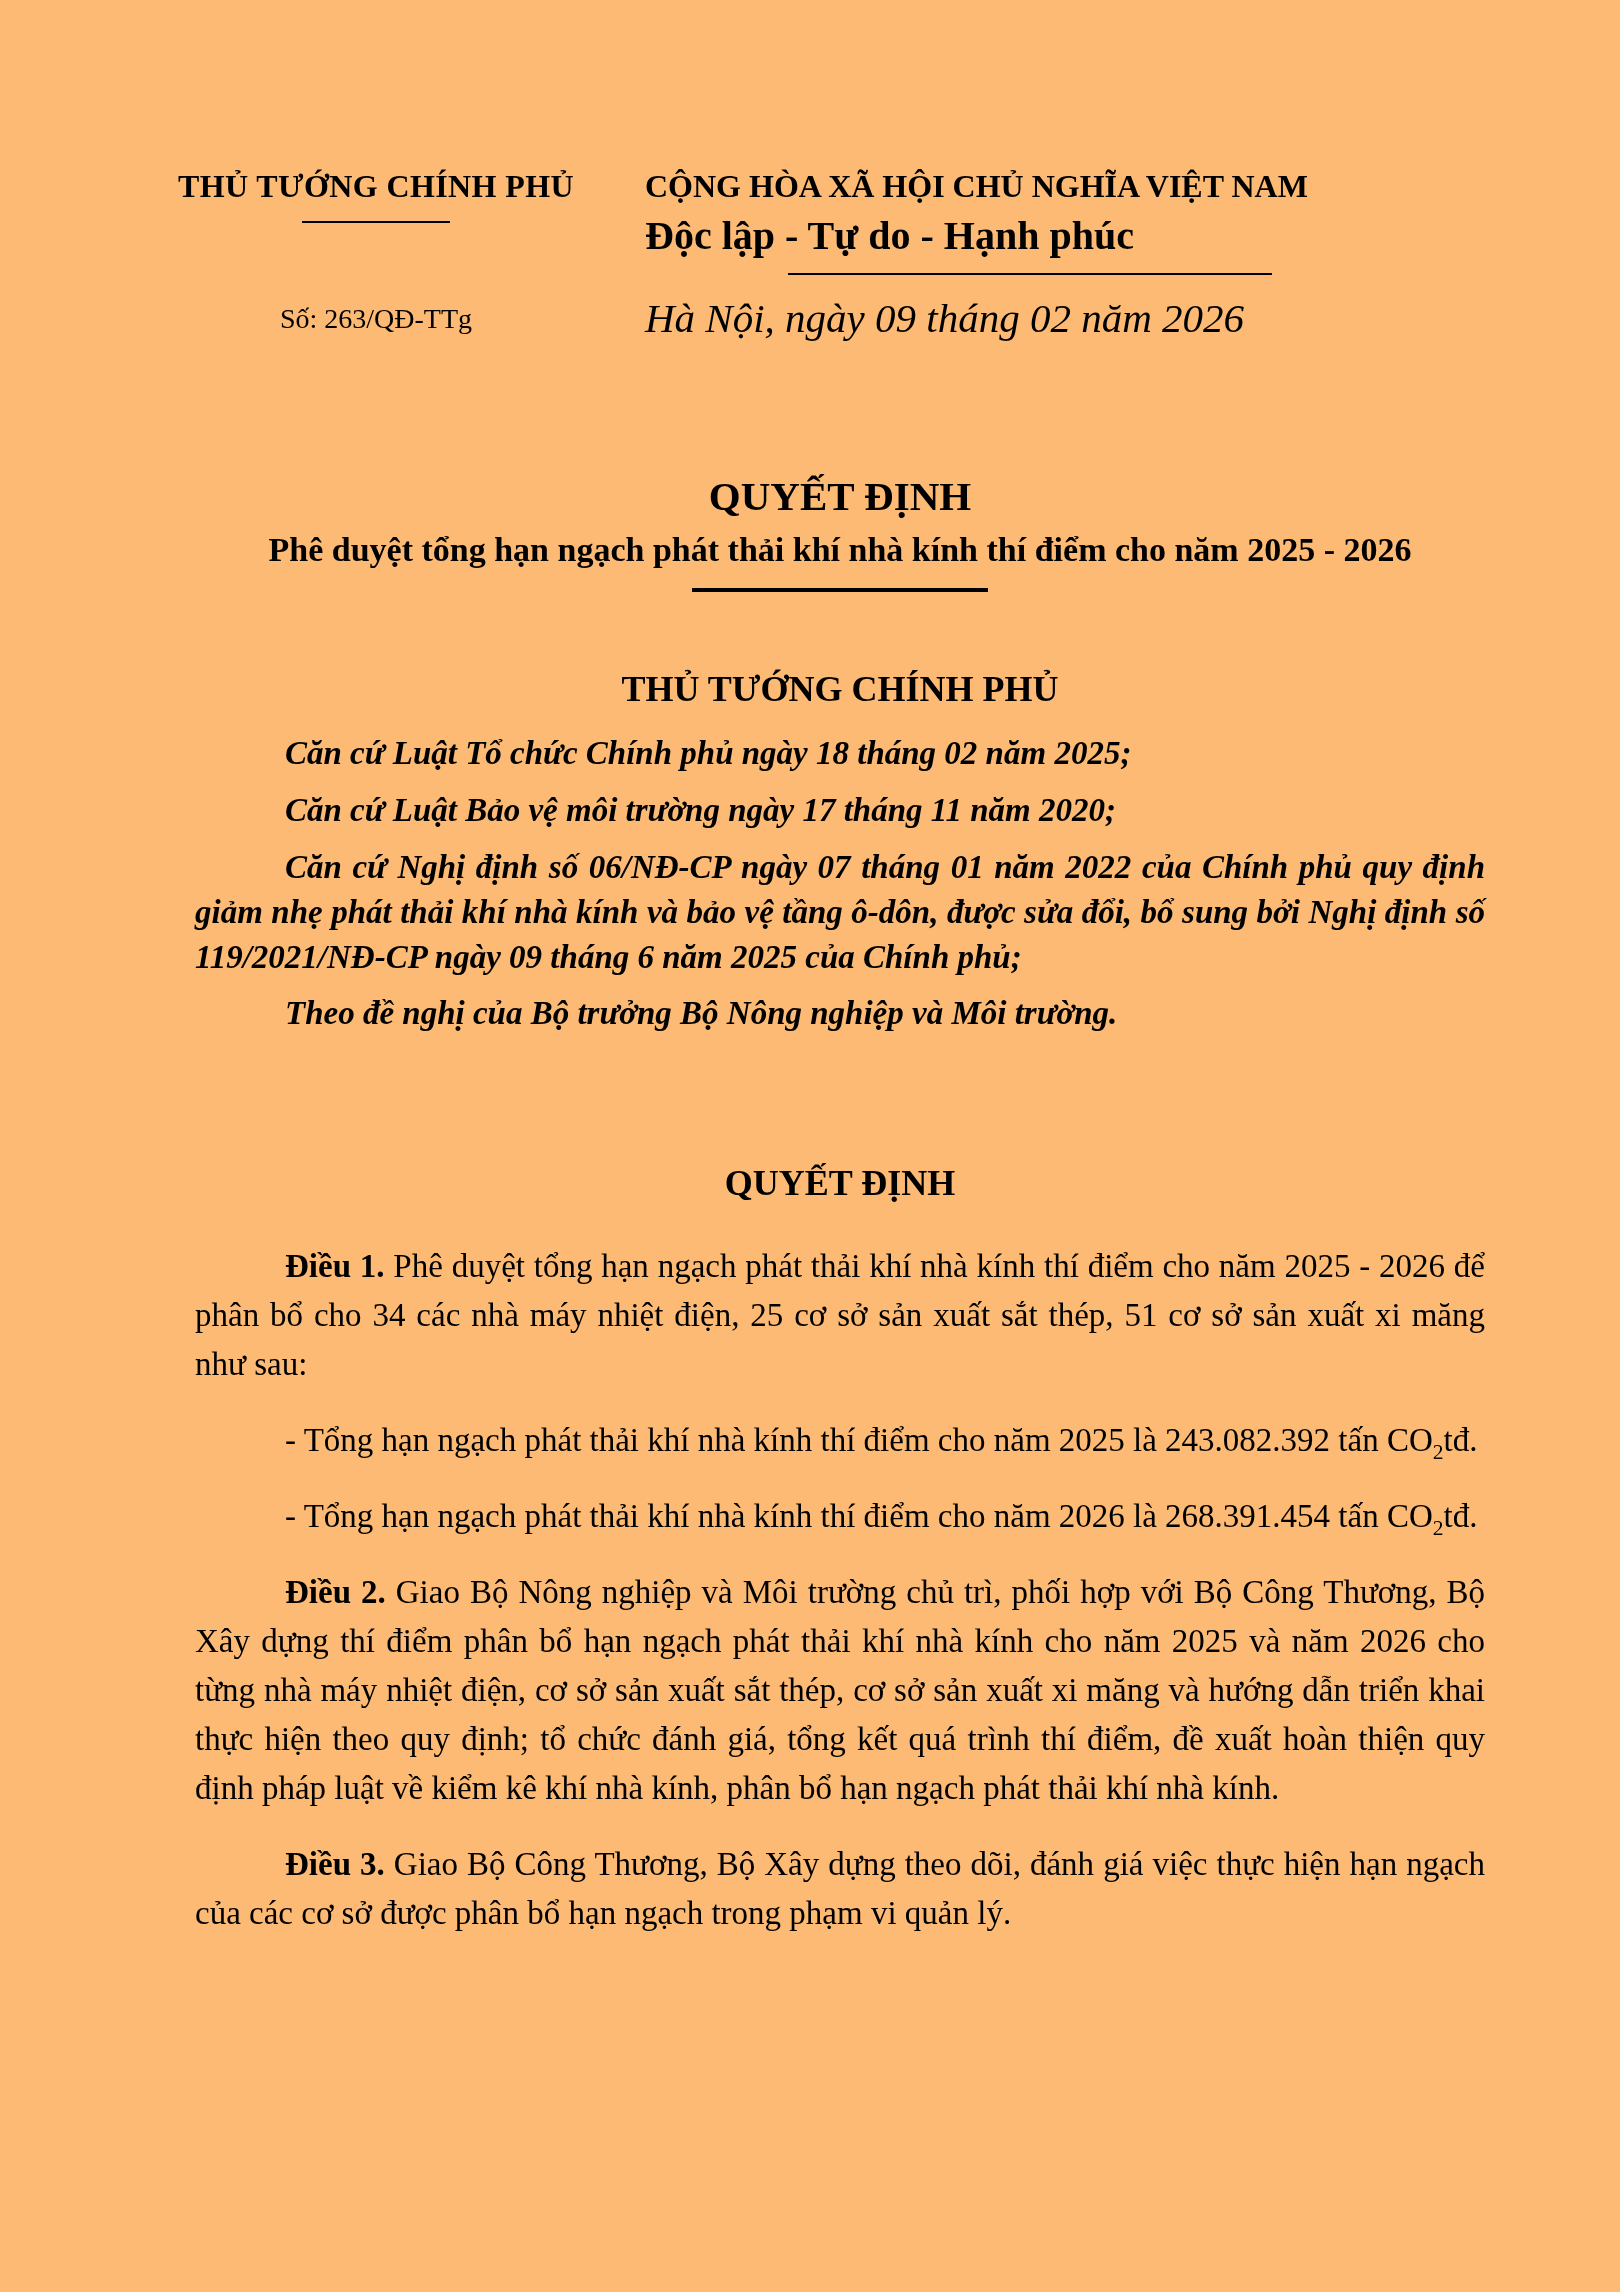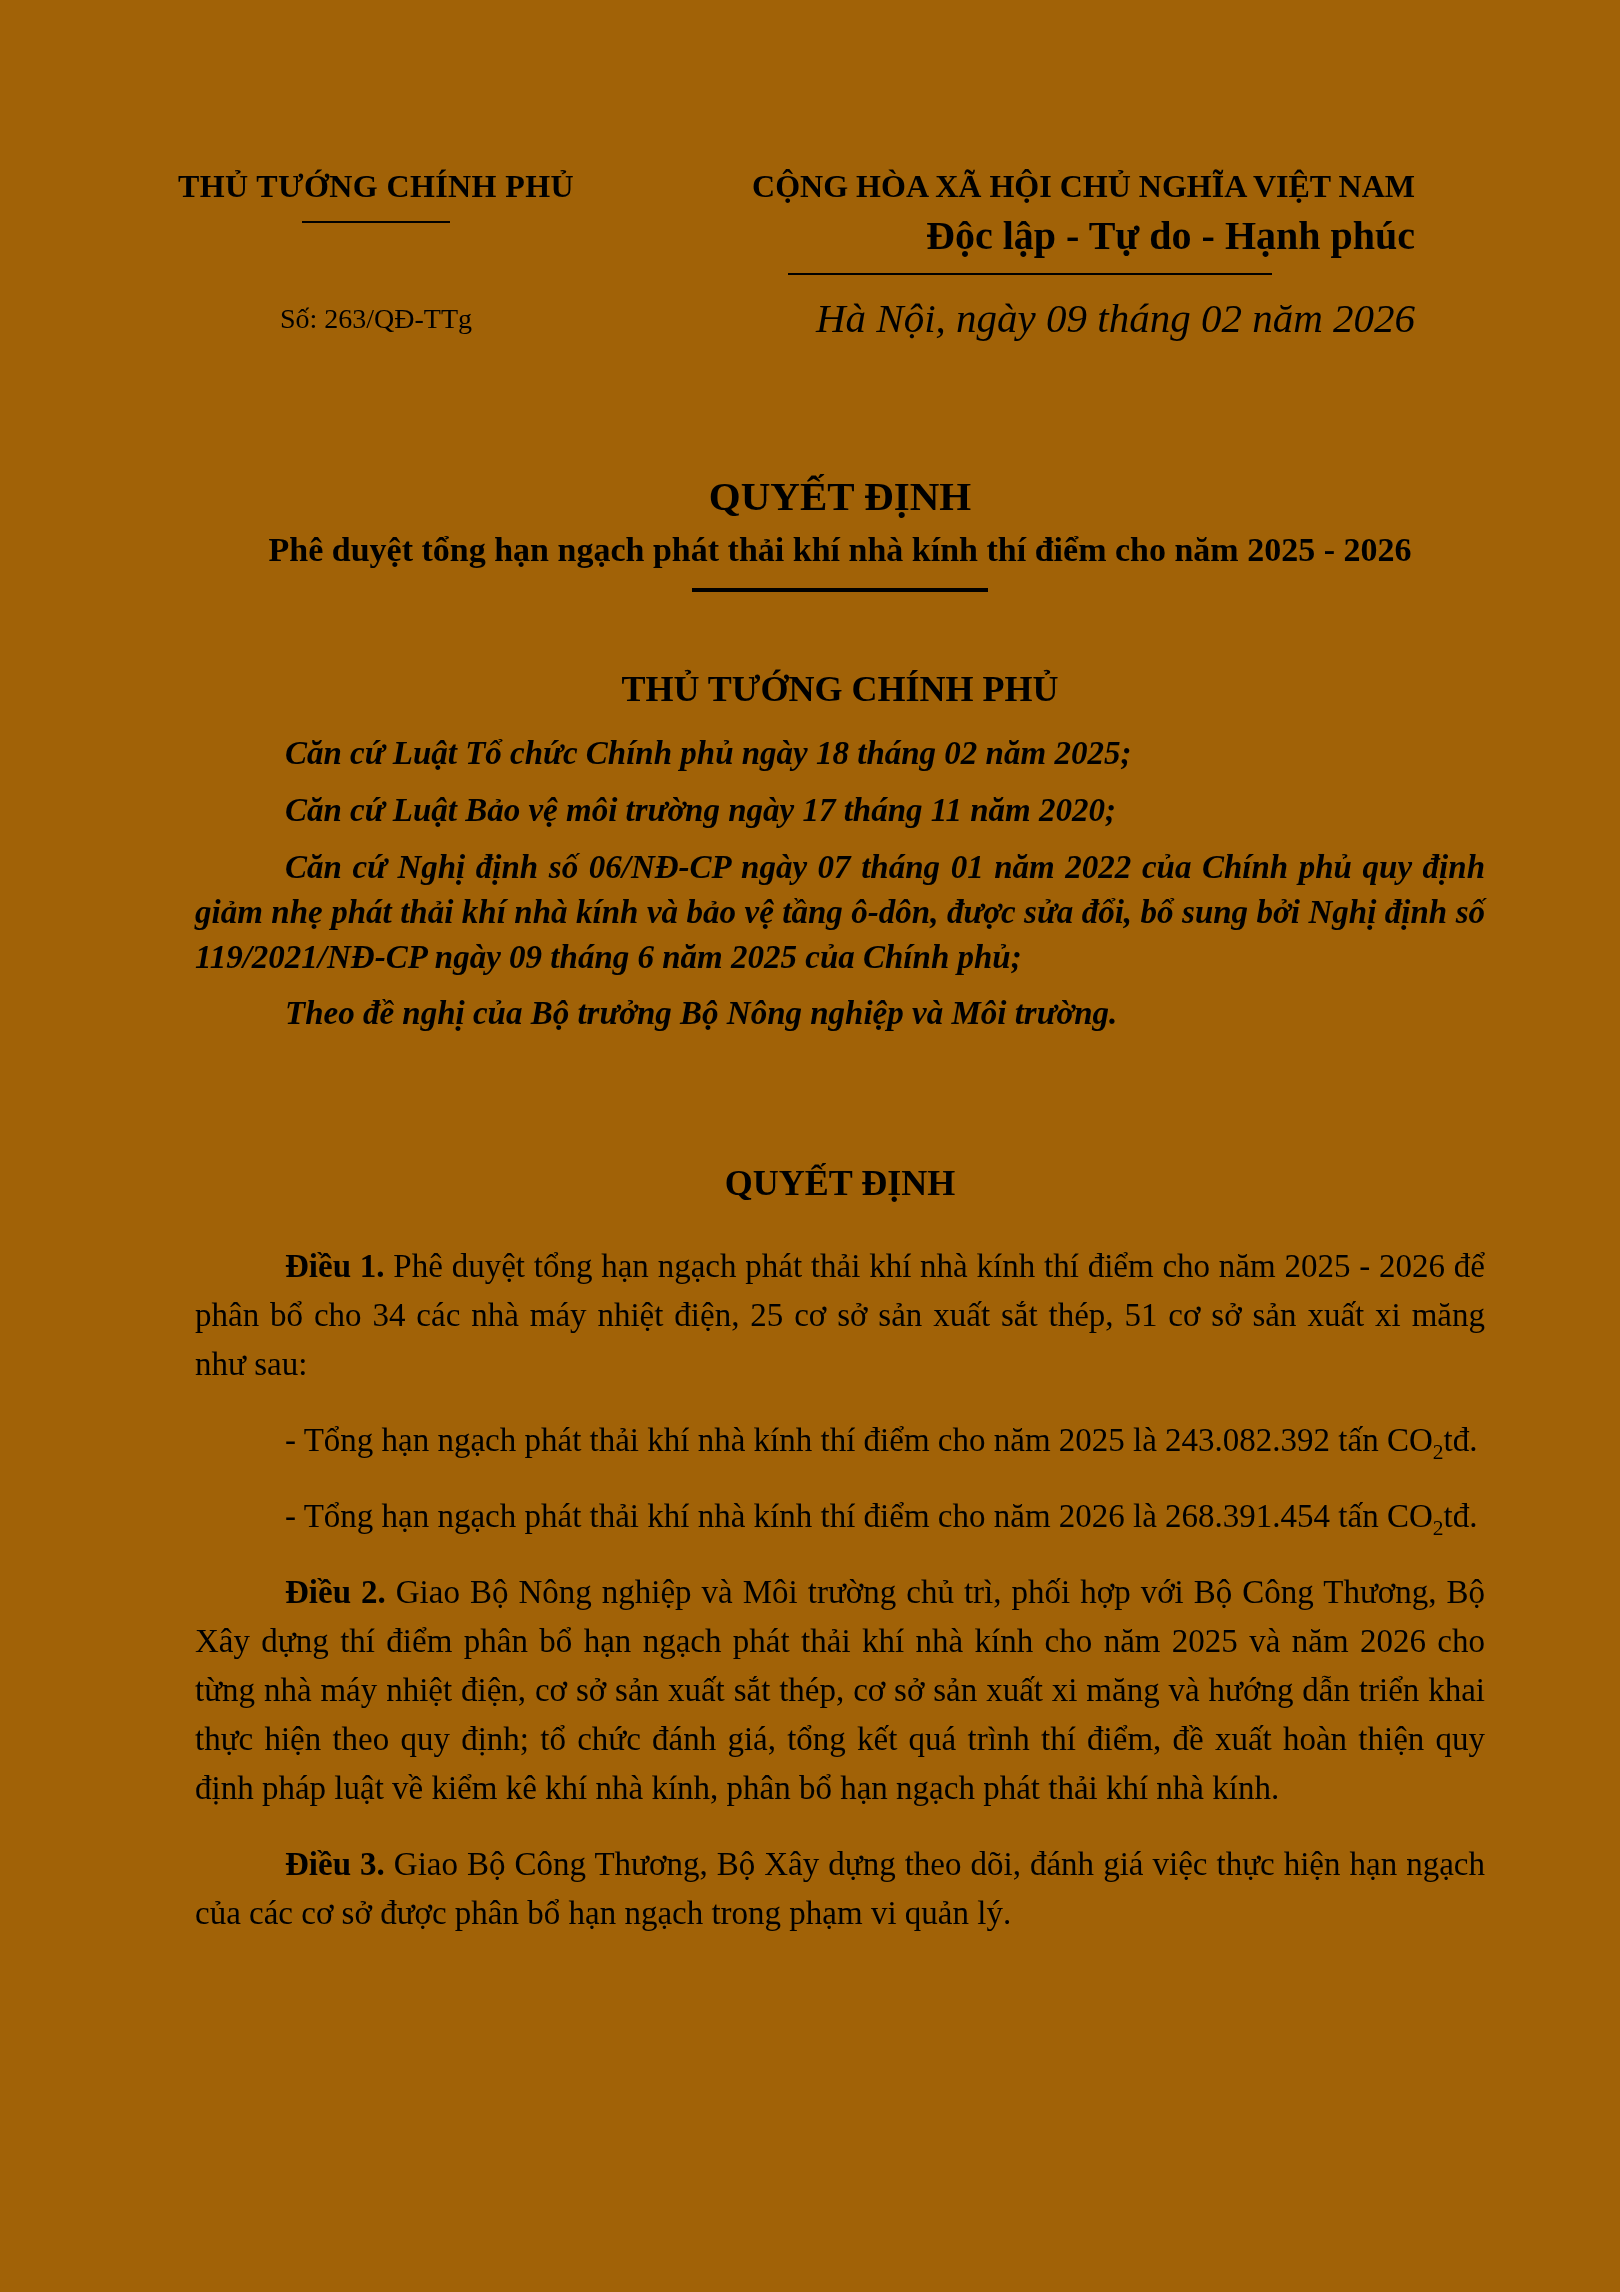--- a/index.html
+++ b/index.html
@@ -4,21 +4,21 @@
 <style>
   html, body {
     margin: 0;
     padding: 0;
     background: #ffffff;
   }
   .page {
     position: relative;
     width: 1620px;
     height: 2293px;
-    background: #a16207;
+    background: #fdba74;
     color: #000000;
     font-family: "Liberation Serif", "DejaVu Serif", serif;
     overflow: hidden;
   }
 
   
   .hdr-left {
     position: absolute;
     top: 166px;
     left: 134px;
@@ -41,21 +41,21 @@
     font-size: 28px;
     line-height: 41px;
     margin-top: 75px;
   }
 
   .hdr-right {
     position: absolute;
     top: 166px;
     left: 645px;
     width: 770px;
-    text-align: right;
+    text-align: left;
   }
   .country {
     font-weight: bold;
     font-size: 32px;
     line-height: 41px;
   }
   .motto {
     font-weight: bold;
     font-size: 40px;
     line-height: 43px;

